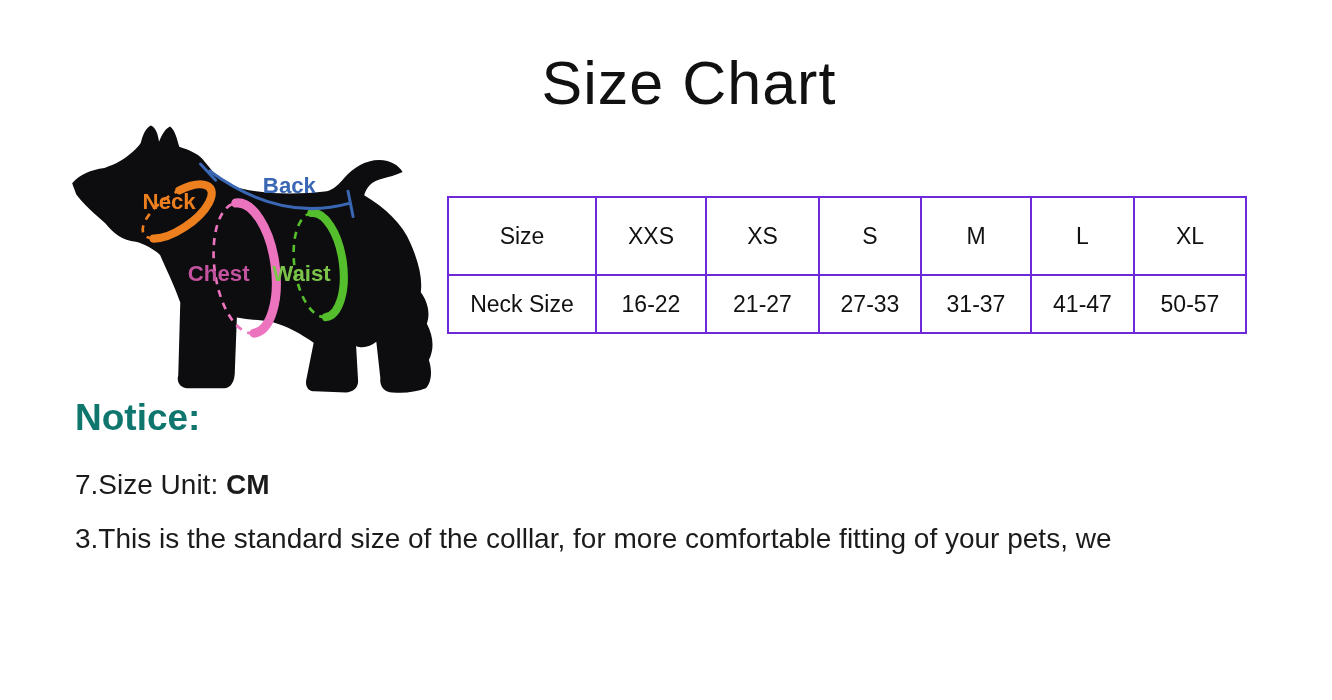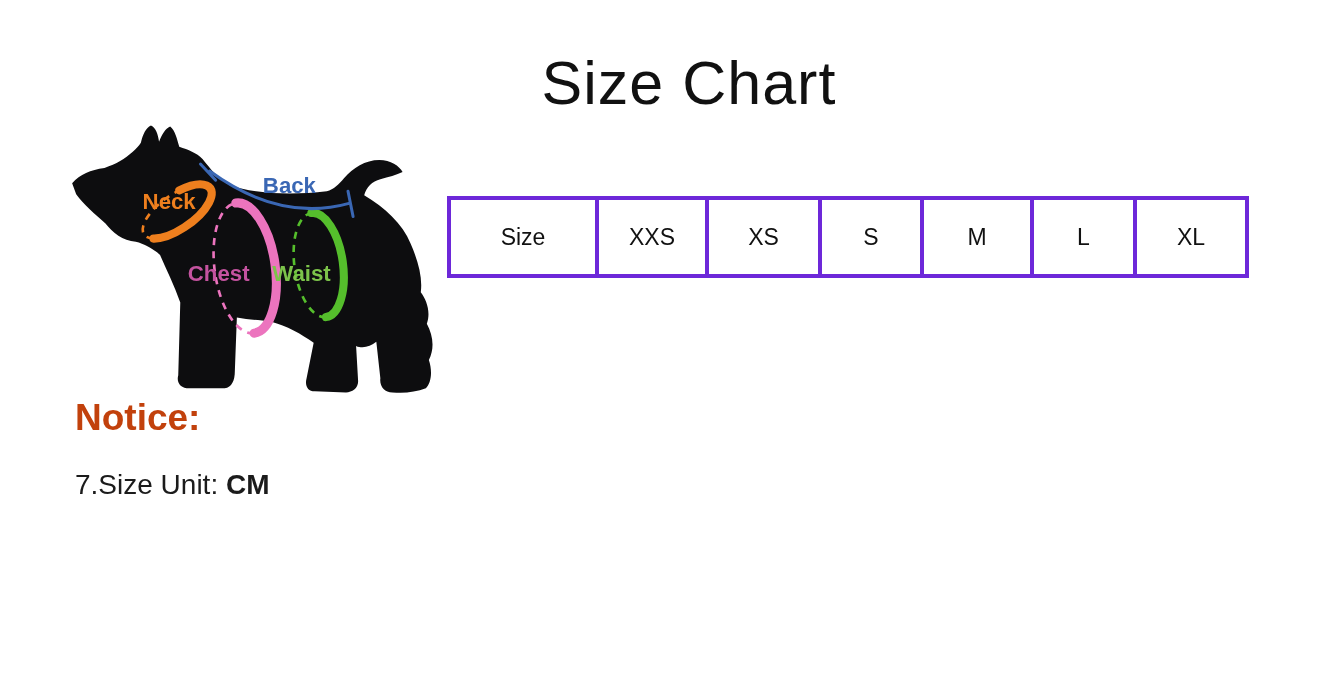--- a/index.html
+++ b/index.html
@@ -18,28 +18,28 @@
   .ring-solid { fill: none; stroke-linecap: round; }
   .ring-dashed { fill: none; stroke-width: 2.6; stroke-dasharray: 7 6; stroke-linecap: butt; }
   .diag-label { font-family: "Liberation Sans", sans-serif; font-weight: bold; font-size: 22px; }
   .back-arrow { fill: none; stroke-width: 3; stroke-linecap: round; }
 
   .size-table {
     position: absolute; left: 447px; top: 196px;
     border-collapse: collapse; table-layout: fixed;
   }
   .size-table td {
-    border: 4px solid #6d28d9; text-align: center; vertical-align: middle;
+    border: 2px solid #6d28d9; text-align: center; vertical-align: middle;
     font-size: 23px; color: #111; background: #fff;
   }
   .size-table tr.hdr td { height: 78px; }
   .size-table tr.val td { height: 58px; }
 
   .notice { position: absolute; left: 75px; top: 396px; width: 1210px; }
-  .notice-heading { font-size: 37px; font-weight: bold; line-height: 44px; margin-bottom: 28px; color: #c2410c; }
+  .notice-heading { font-size: 37px; font-weight: bold; line-height: 44px; margin-bottom: 28px; color: #0f766e; }
   .notice-line { font-size: 28px; line-height: 34px; margin-bottom: 20px; color: #1b1b1b; white-space: nowrap; }
   .notice-line.cont { padding-left: 35px; }
   .bold { font-weight: bold; margin-top: 28px; }
 </style>
 </head>
 <body>
 
 <div class="page-title">Size Chart</div>
 
 <div class="dog-figure">
@@ -127,19 +127,29 @@
   <tbody>
       <tr class="hdr">
     <td>Size</td>
     <td>XXS</td>
     <td>XS</td>
     <td>S</td>
     <td>M</td>
     <td>L</td>
     <td>XL</td>
   </tr>
+  <tr class="val">
+    <td>Neck Size</td>
+    <td>16-22</td>
+    <td>21-27</td>
+    <td>27-33</td>
+    <td>31-37</td>
+    <td>41-47</td>
+    <td>50-57</td>
+  </tr>
 </tbody>
   </table>
 
 <div class="notice">
   <div class="notice-heading">Notice:</div>
   <div class="notice-line"><span>7.Size Unit: </span><span class="bold">CM</span></div>
+  <div class="notice-line">3.This is the standard size of the colllar, for more comfortable fitting of your pets, we</div>
 </div>
 
 </body></html>

